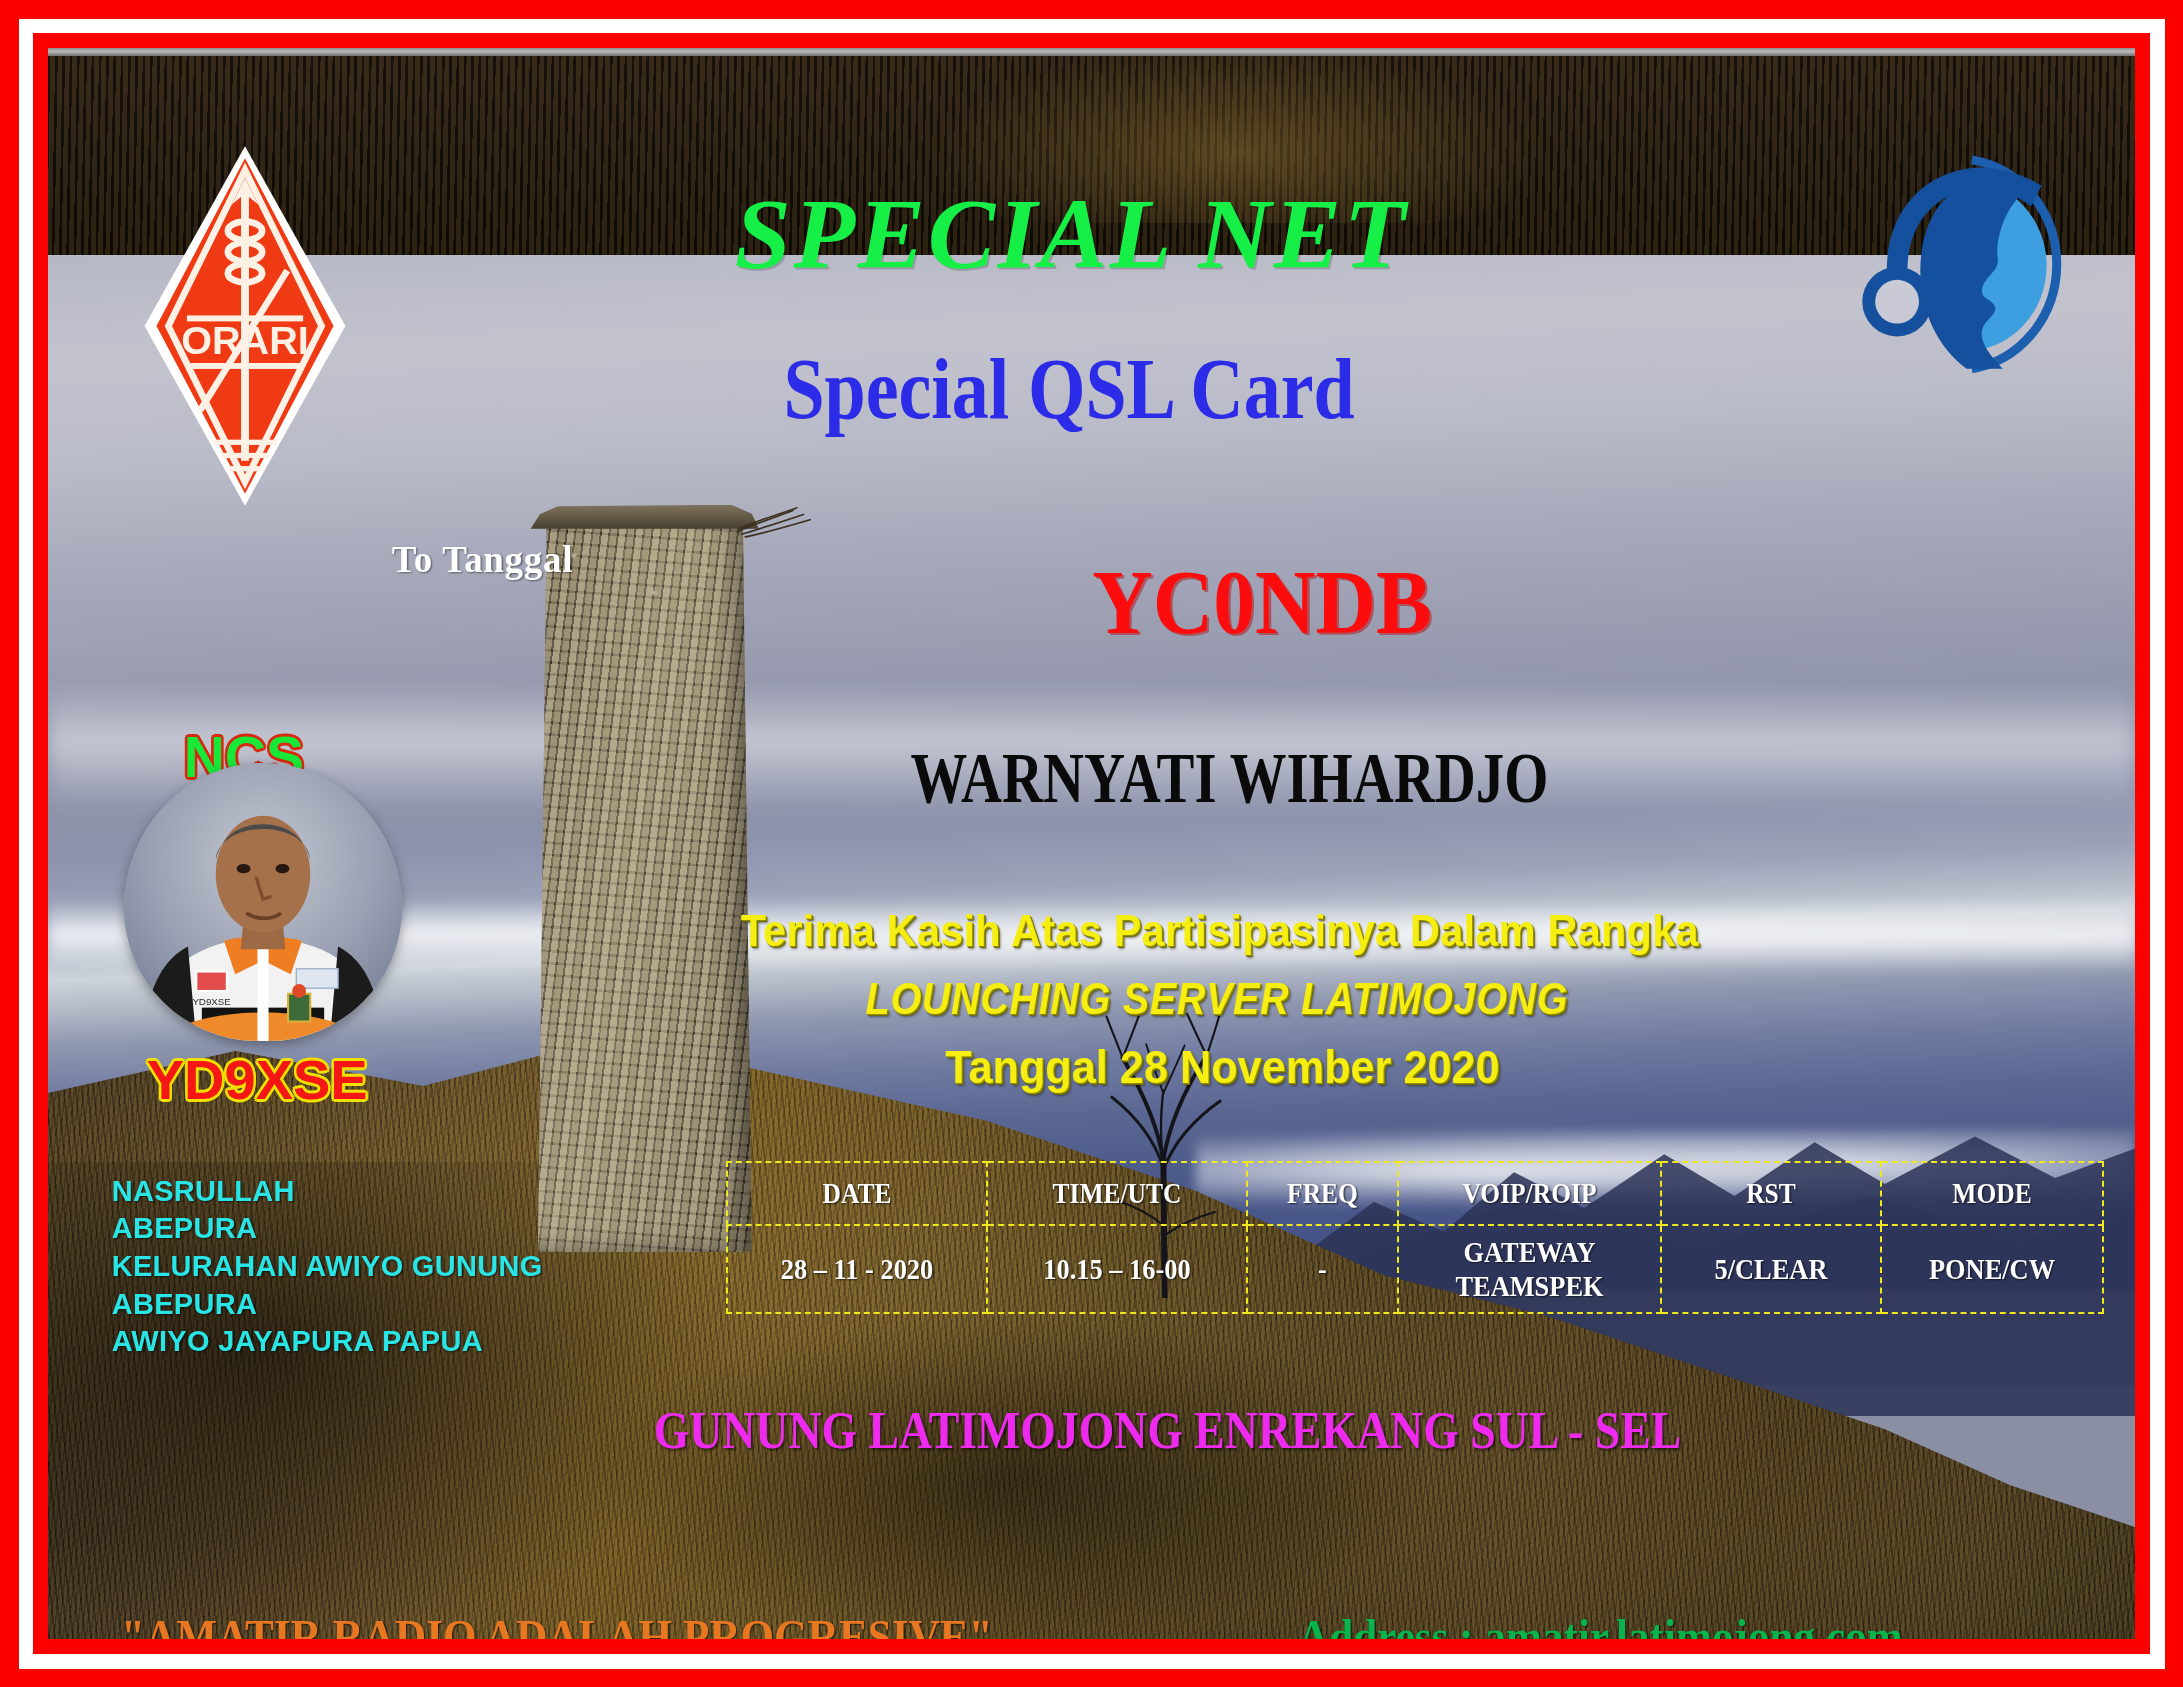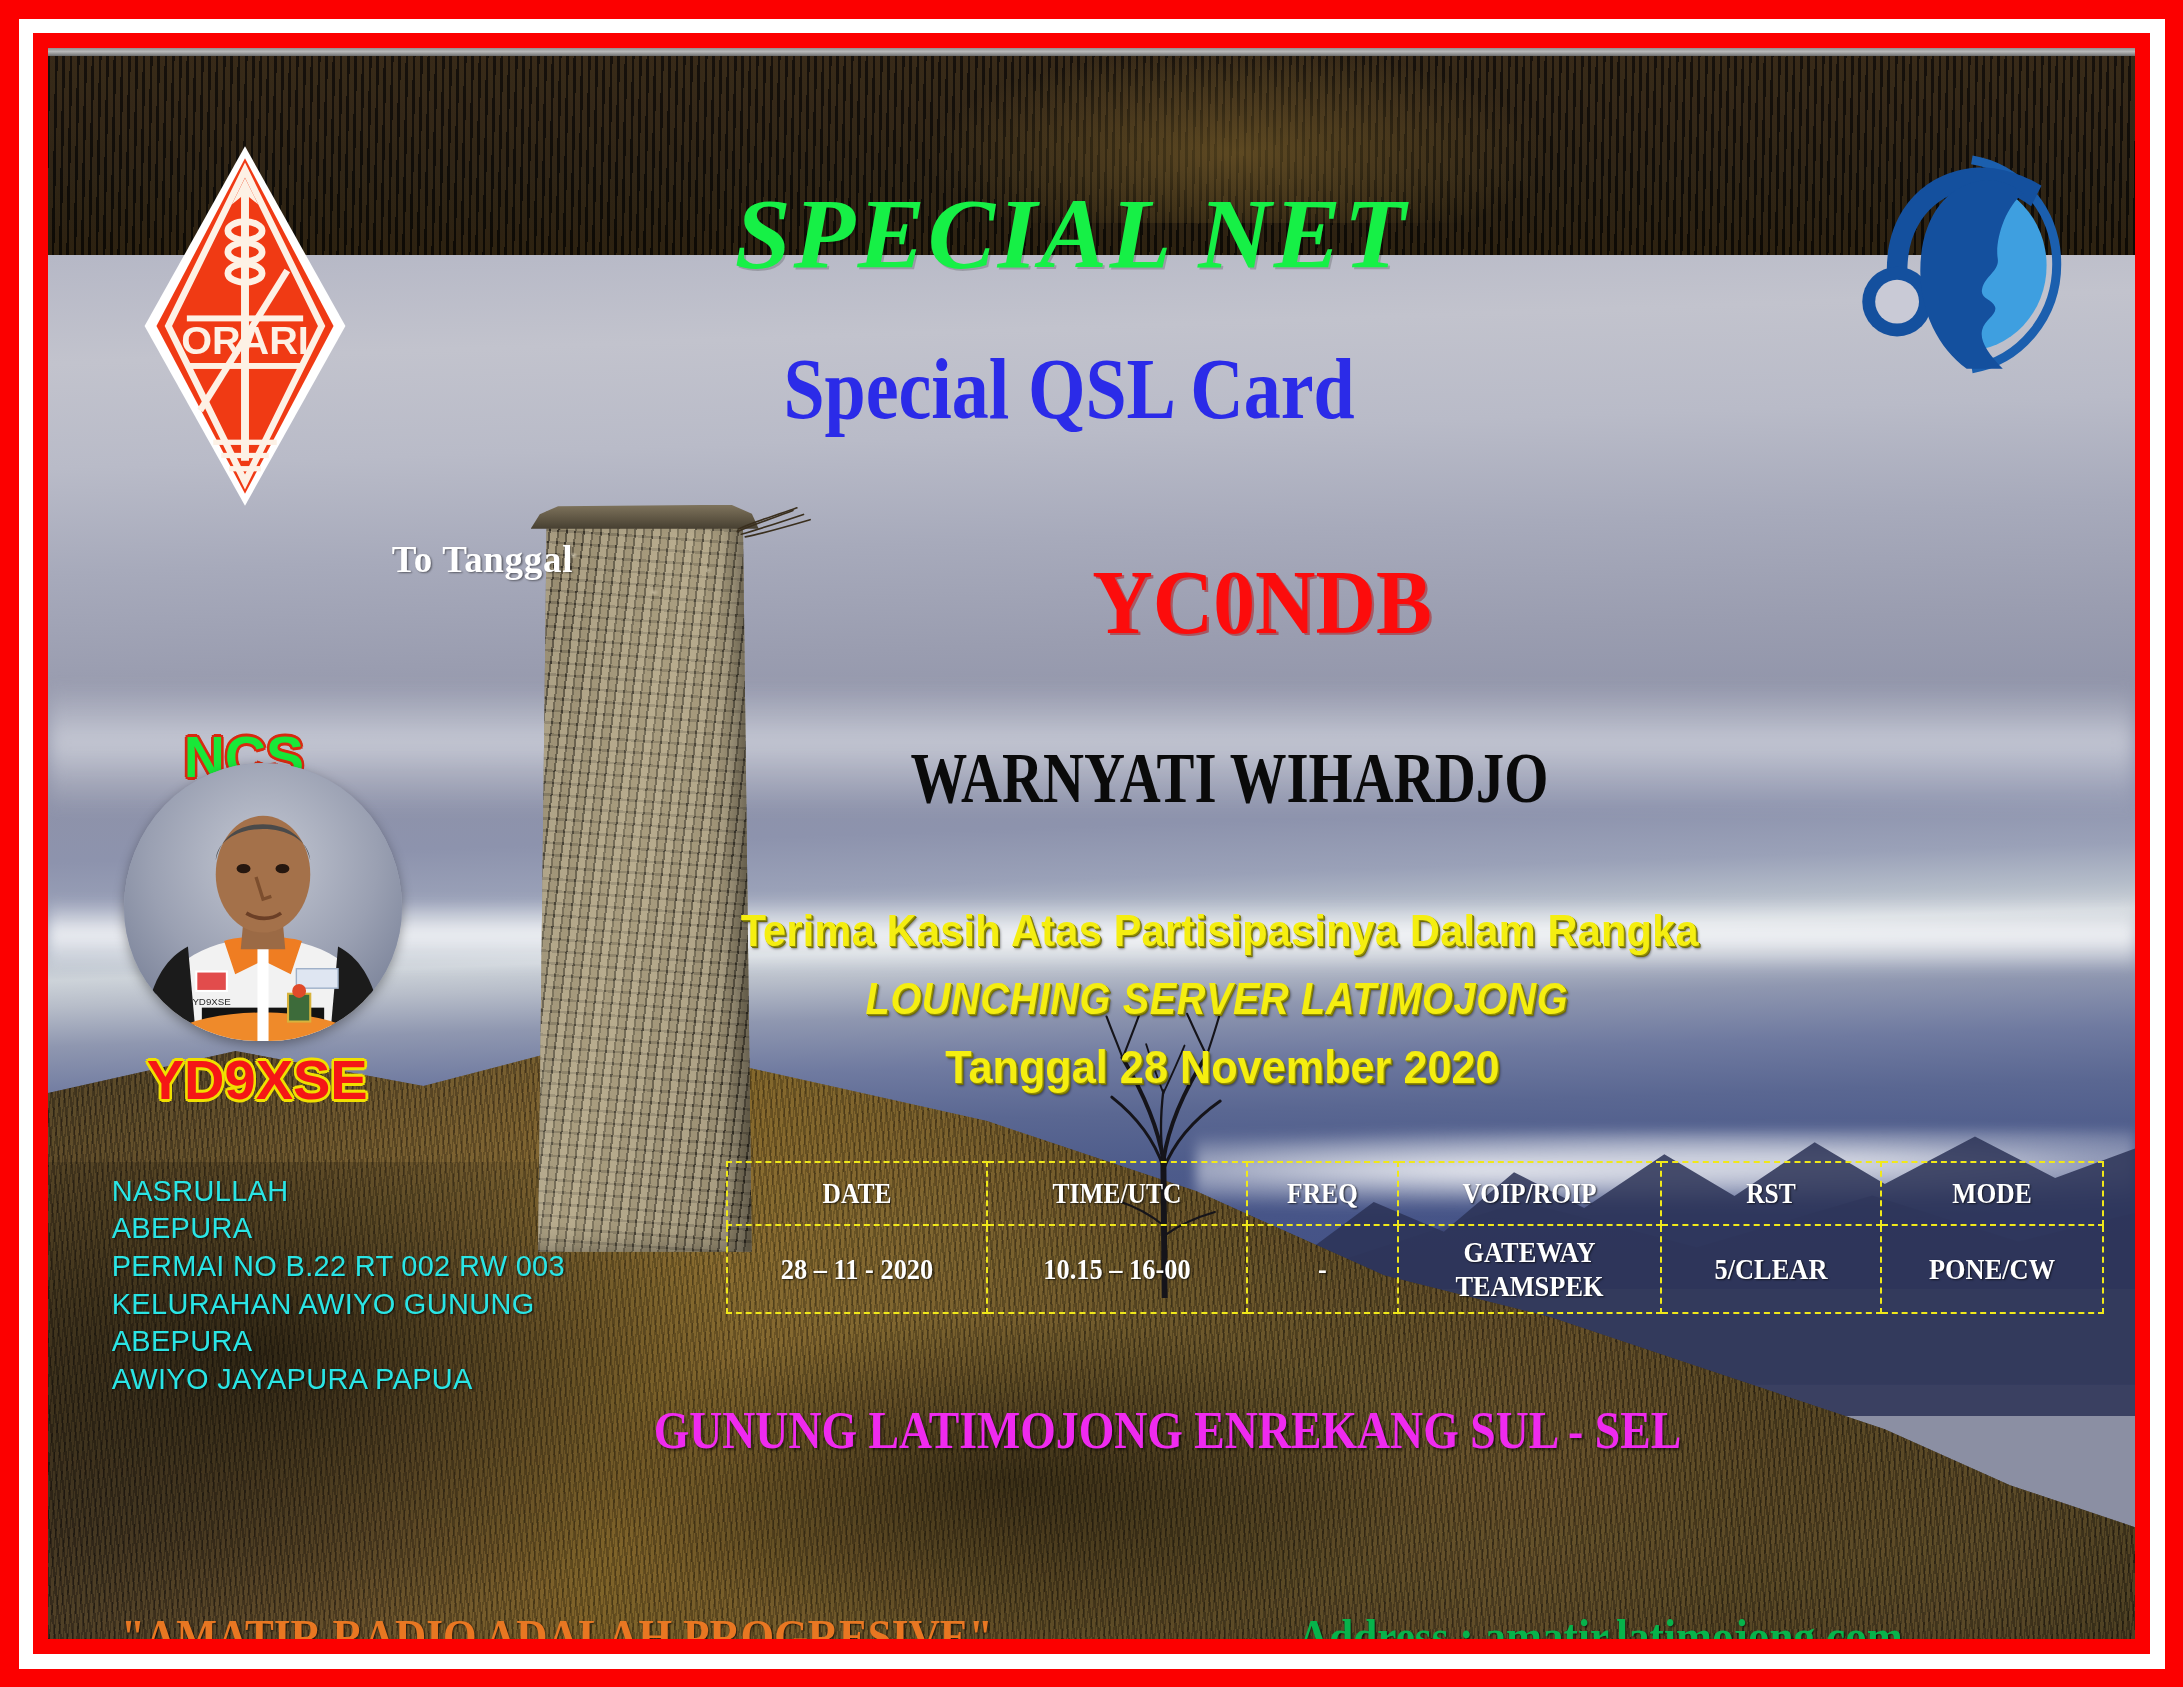--- a/index.html
+++ b/index.html
@@ -243,21 +243,21 @@
     left:99px;top:999px;
     font-family:"Liberation Sans",sans-serif;font-weight:bold;font-size:56px;
     color:#f51616;
     text-shadow:-2px -2px 0 #f0e000,2px -2px 0 #f0e000,-2px 2px 0 #f0e000,2px 2px 0 #f0e000,
                  0 -2.6px 0 #f0e000,0 2.6px 0 #f0e000,-2.6px 0 0 #f0e000,2.6px 0 0 #f0e000;
   }
 
   
   #addr-block{
     left:64px;top:1125px;width:569px;
-    font-family:"Liberation Sans",sans-serif;font-weight:normal;
+    font-family:"Liberation Sans",sans-serif;font-weight:bold;
     font-size:29px;line-height:1.30;color:#2ae5e5;letter-spacing:0.3px;
     text-shadow:1.3px 1.3px 2px rgba(0,0,0,.6);
   }
   #addr-block div{white-space:nowrap;}
 
   
   #qso-table{
     position:absolute;left:678px;top:1113px;width:1364px;
     border-collapse:collapse;
     table-layout:fixed;
@@ -442,21 +442,20 @@
          <ellipse cx="114" cy="76" rx="5" ry="3.4" fill="#26170f"></ellipse>
          <path d="M95 82 L100 98 L106 96" fill="none" stroke="#7c4e2e" stroke-width="2.4"></path>
          <path d="M88 108 C 96 113, 106 113, 113 108" fill="none" stroke="#6b3f26" stroke-width="2.6"></path>
        </svg>
      </div>
      <div class="abs" id="callsign-ncs">YD9XSE</div>
 
      <div class="abs" id="addr-block">
        <div>NASRULLAH</div>
        <div>ABEPURA</div>
-       <div>PERMAI NO B.22 RT 002 RW 003</div>
        <div>KELURAHAN AWIYO GUNUNG</div>
        <div>ABEPURA</div>
        <div>AWIYO JAYAPURA PAPUA</div>
      </div>
 
      <table id="qso-table">
        <tbody>
               <tr>
          <th class="c-date">DATE</th>
          <th class="c-time">TIME/UTC</th>

